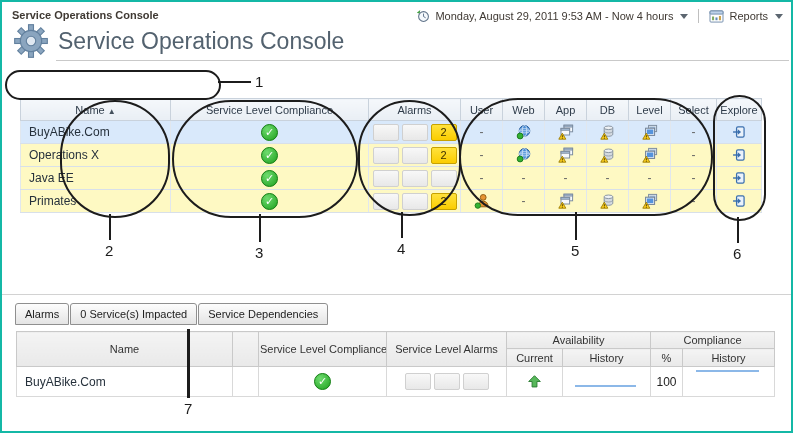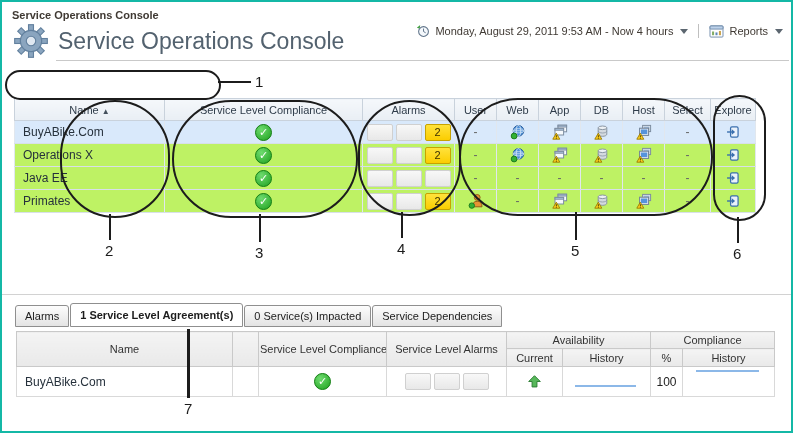--- a/index.html
+++ b/index.html
@@ -1,30 +1,30 @@
 <!DOCTYPE html>
 <html><head>
 <meta charset="utf-8">
 <style>
   html,body{margin:0;padding:0;background:#fff;}
   .frame{position:relative;width:789px;height:429px;border:2px solid #14b8a6;background:#fff;
          font-family:"Liberation Sans","DejaVu Sans",sans-serif;color:#222;overflow:hidden;}
 
   
   .breadcrumb{position:absolute;top:7px;left:10px;font-size:11px;font-weight:bold;color:#3f3933;}
-  .toolbar{position:absolute;top:22px;right:8px;display:flex;align-items:center;gap:5px;font-size:11px;color:#3f3933;}
+  .toolbar{position:absolute;top:7px;right:8px;display:flex;align-items:center;gap:5px;font-size:11px;color:#3f3933;}
   .caret{display:inline-block;width:0;height:0;border-left:4px solid transparent;border-right:4px solid transparent;border-top:5px solid #5c6670;margin-left:2px;}
   .tsep{width:1px;height:14px;background:#bfbfbf;margin:0 5px;}
   .title-row{position:absolute;top:21px;left:11px;display:flex;align-items:center;gap:9px;}
   .page-title{font-size:23px;color:#53626f;}
   .title-rule{position:absolute;top:58px;left:54px;right:2px;border-top:1px solid #c9c9c9;}
   .monitor-link{position:absolute;top:71px;left:10px;display:flex;align-items:center;gap:5px;font-size:12px;color:#2f4f72;cursor:pointer;}
 
   
-  .svc-table{position:absolute;top:96px;left:12px;border-collapse:collapse;table-layout:fixed;width:741px;font-size:12px;background:#bef264;}
+  .svc-table{position:absolute;top:96px;left:18px;border-collapse:collapse;table-layout:fixed;width:741px;font-size:12px;background:#fef9c3;}
   .svc-table th{height:19px;background:linear-gradient(#f5f8fb,#e9eef4);border:1px solid #c9d2dc;font-weight:normal;font-size:11px;color:#2f3c4a;white-space:nowrap;overflow:hidden;}
   .svc-table td{height:20px;border:1px solid #e1e7ee;border-bottom:1px solid #d8e0e9;text-align:center;vertical-align:middle;white-space:nowrap;overflow:hidden;}
   .svc-table tr.sel td{background:#d9e9fb;}
   .svc-table td.cell-name{text-align:left;padding-left:8px;color:#26313c;}
   .sorticon{font-size:8px;color:#44505c;}
   .dash{color:#666;}
   .alarm-wrap{display:flex;gap:3px;justify-content:center;align-items:center;}
   .acell{display:inline-block;width:24px;height:15px;border:1px solid #d0d0d0;border-radius:2px;
          background:linear-gradient(#f8f8f8,#e8e8e8);font-size:11px;line-height:15px;text-align:center;color:#333;}
   .acell.yellow{background:linear-gradient(#ffe23c,#fbcd00);border-color:#c7a200;color:#3c3000;}
@@ -136,21 +136,21 @@
     </colgroup>
     <thead>
       <tr>
         <th><span>Name</span> <span class="sorticon">▲</span></th>
         <th>Service Level Compliance</th>
         <th>Alarms</th>
         <th>User</th>
         <th>Web</th>
         <th>App</th>
         <th>DB</th>
-        <th>Host</th>
+        <th>Level</th>
         <th>Select</th>
         <th>Explore</th>
       </tr>
     </thead>
     <tbody id="svc-body">
         <tr class="sel">
           <td class="cell-name">BuyABike.Com</td>
           <td><span class="chk">✓</span></td>
           <td>
             <div class="alarm-wrap">
@@ -341,21 +341,20 @@
   <div class="cline l5"></div>
   <div class="cnum n5">5</div>
   <div class="callout c6"></div>
   <div class="cline l6"></div>
   <div class="cnum n6">6</div>
 
   <div class="sep-line"></div>
 
   <div class="tabs" id="tab-bar">
       <span class="tab">Alarms</span>
-      <span class="tab active">1 Service Level Agreement(s)</span>
       <span class="tab">0 Service(s) Impacted</span>
       <span class="tab">Service Dependencies</span>
     </div>
 
   <table class="sla-table">
     <colgroup>
       <col style="width:216px">
         <col style="width:26px">
         <col style="width:128px">
         <col style="width:120px">

